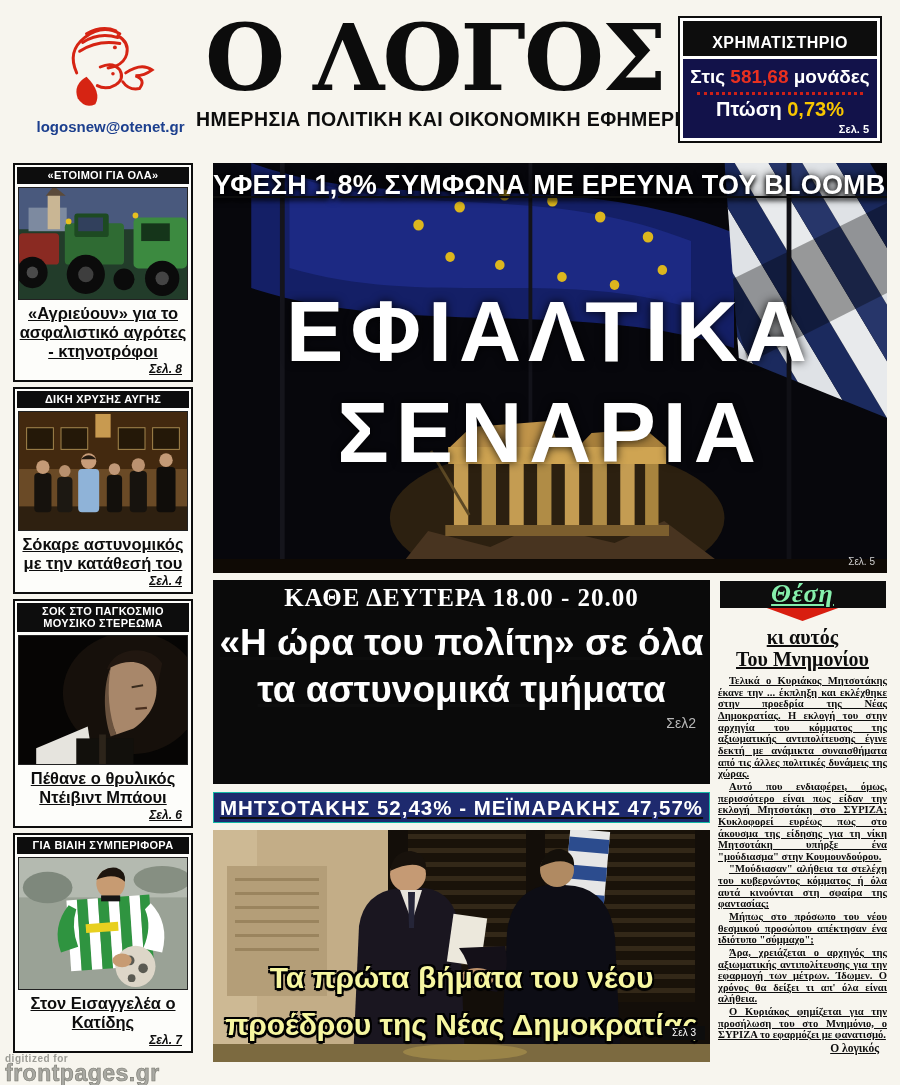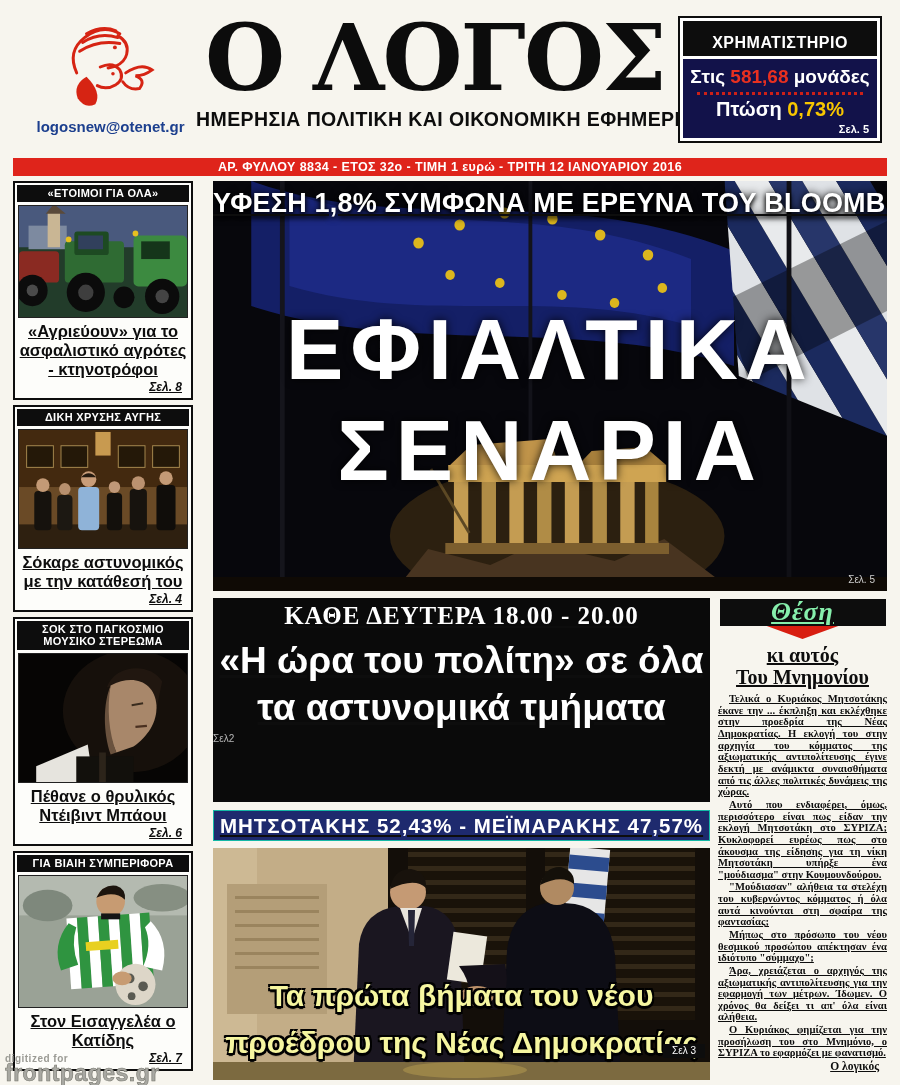--- a/index.html
+++ b/index.html
@@ -48,21 +48,21 @@
     padding-top:7px; letter-spacing:.2px; text-shadow:0 0 8px #000, 0 2px 4px #000; white-space:nowrap; }
   .main-headline { position:absolute; z-index:2; top:118px; left:0; width:100%; text-align:center; color:#fff;
     font-weight:bold; font-size:86px; line-height:1.18; letter-spacing:7px; text-shadow:0 0 10px rgba(0,0,0,.85); }
   .main-ref { position:absolute; z-index:2; right:12px; bottom:6px; color:#cfcfcf; font-size:10px; }
   .lower-row { display:flex; gap:8px; margin-top:7px; }
   .center-col { width:497px; flex-shrink:0; }
   
   .promo-band { background:#0a0a0a; color:#fff; height:204px; text-align:center; padding-top:4px; }
   .promo-schedule { font-family:"Liberation Serif", serif; font-weight:bold; font-size:25px; letter-spacing:1px; }
   .promo-headline { font-weight:bold; font-size:37px; line-height:1.28; margin-top:7px; }
-  .promo-ref { text-align:left; color:#b8b8b8; font-size:10px; padding-right:14px; margin-top:1px; }
+  .promo-ref { text-align:right; color:#b8b8b8; font-size:14px; padding-right:14px; margin-top:1px; }
   
   .results-bar { margin-top:8px; height:31px; line-height:29px; background:var(--results-navy,#1e2a6e);
     border:1px solid #14b8a6; color:#fff; font-weight:bold; font-size:20.5px; text-align:center; letter-spacing:1px; white-space:nowrap; }
   
   .photo-story { position:relative; margin-top:7px; height:232px; overflow:hidden; background:#1a140e; }
   .photo-story svg { position:absolute; inset:0; width:100%; height:100%; }
   .photo-caption { position:absolute; z-index:2; left:0; bottom:14px; width:100%; text-align:center;
     font-weight:bold; font-size:30px; line-height:1.55; color:var(--caption-yellow,#f6f6a0);
     text-shadow:-2px -2px 0 #000, 2px -2px 0 #000, -2px 2px 0 #000, 2px 2px 0 #000, 0 3px 1px #000; }
   .photo-ref { position:absolute; z-index:2; right:5px; bottom:22px; background:#0d0d0d; color:#fff; font-size:10px; padding:1px 9px 2px; }
@@ -114,21 +114,20 @@
       <div class="stock-header">ΧΡΗΜΑΤΙΣΤΗΡΙΟ</div>
       <div class="stock-body">
         <div class="stock-line1"><span>Στις</span> <span class="val-red">581,68</span> <span>μονάδες</span></div>
         <div class="stock-dots"></div>
         <div class="stock-line2"><span>Πτώση</span> <span class="val-yellow">0,73%</span></div>
         <div class="stock-ref">Σελ. 5</div>
       </div>
     </div>
   </header>
 
-  <div class="issue-bar">ΑΡ. ΦΥΛΛΟΥ 8834 - ΕΤΟΣ 32ο - ΤΙΜΗ 1 ευρώ - ΤΡΙΤΗ 12 ΙΑΝΟΥΑΡΙΟΥ 2016</div>
 
   <div class="content">
 
     <aside class="sidebar">
 
       <div class="side-item">
         <div class="side-kicker">«ΕΤΟΙΜΟΙ ΓΙΑ ΟΛΑ»</div>
         <div class="side-photo ph1">
           <svg viewBox="0 0 176 113" preserveAspectRatio="none">
             <rect width="176" height="113" fill="#49597d"></rect>

